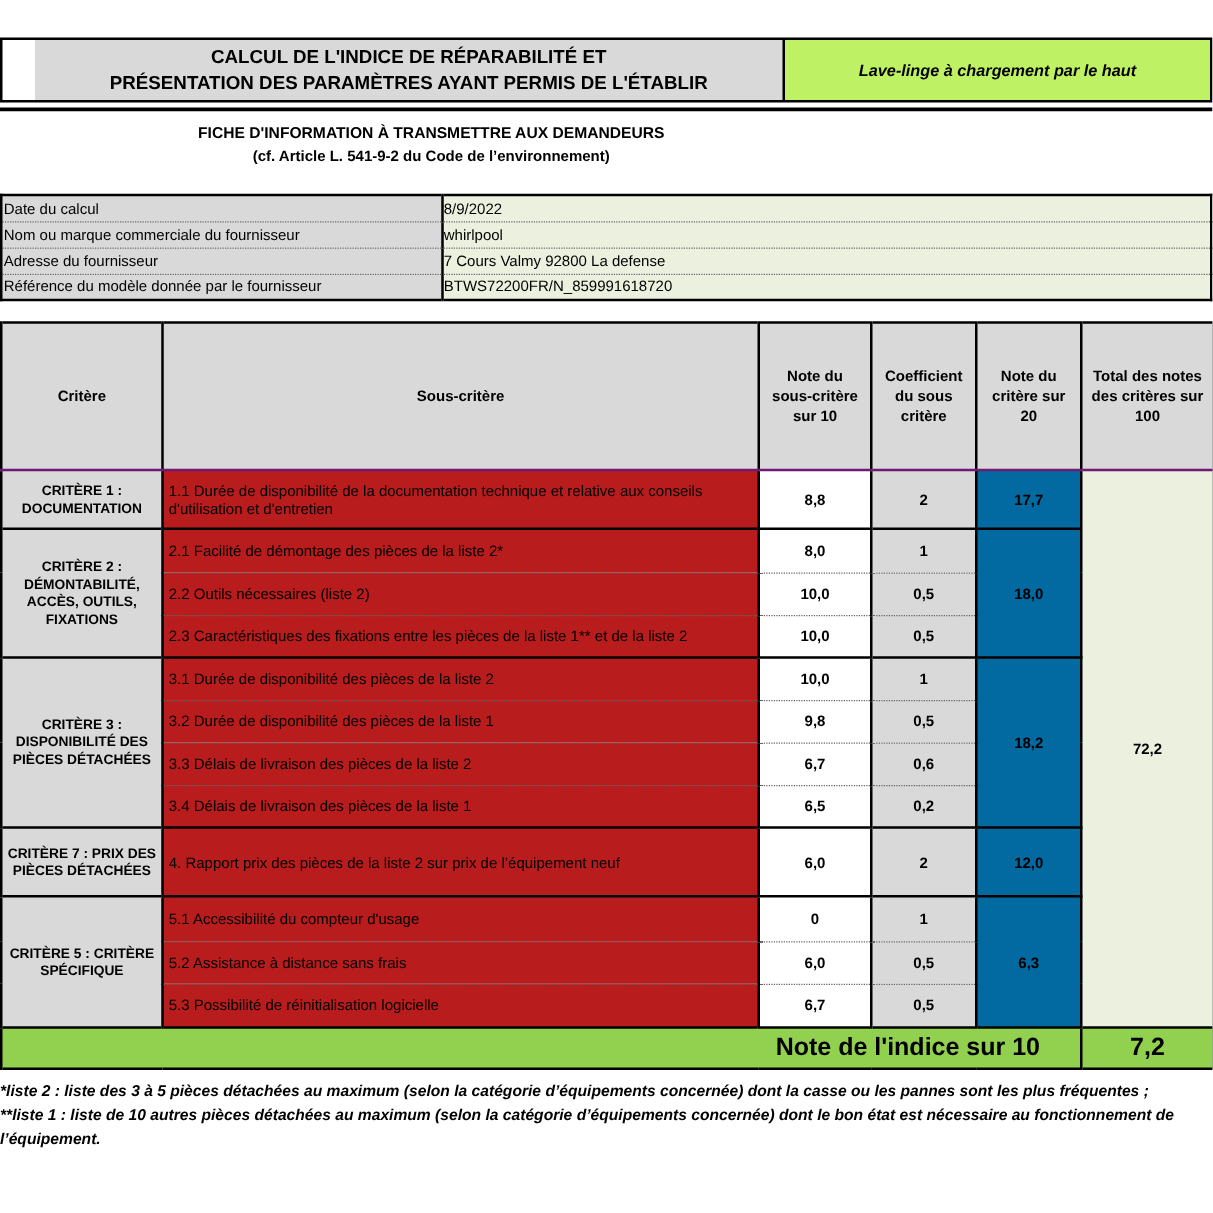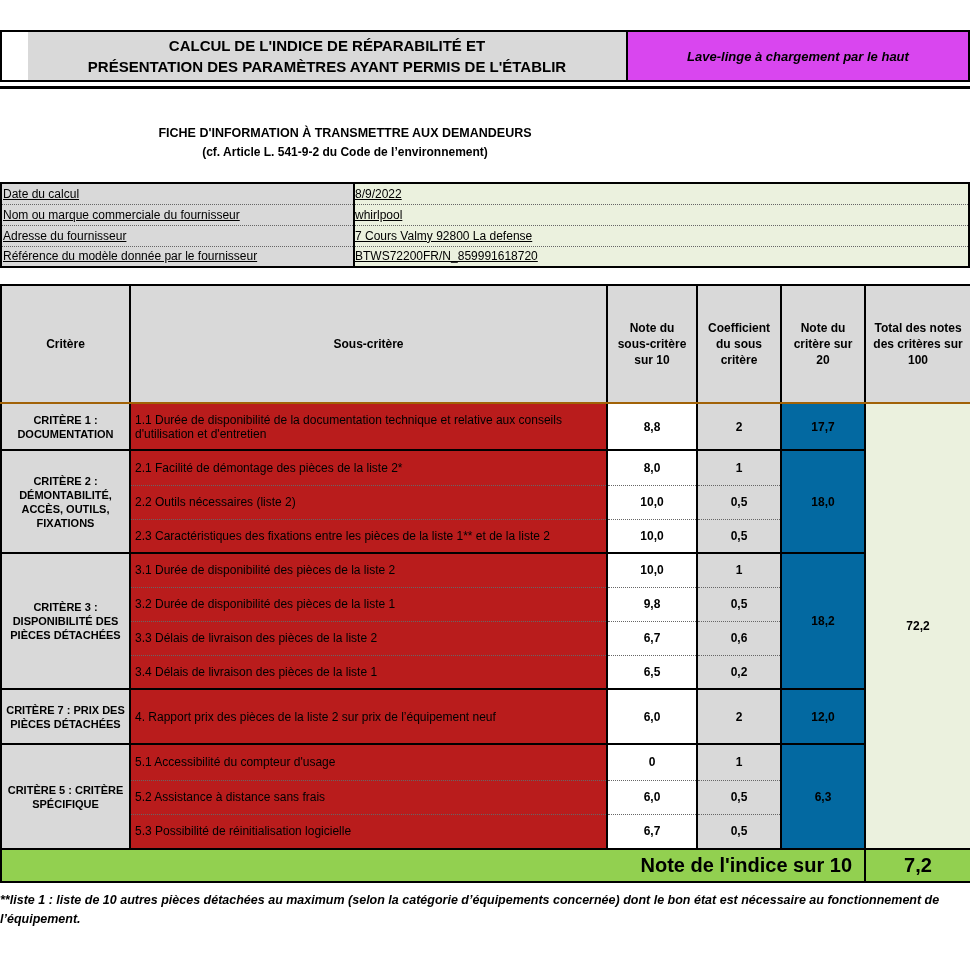--- a/index.html
+++ b/index.html
@@ -13,55 +13,55 @@
   .title-row {
     margin-top:30px; display:flex; border:2px solid #000; width:970px;padding-left:26px;
   }
   .title-box {
     width:600px; background:#d9d9d9; border-right:2px solid #000;
     text-align:center; padding:3px 6px;
   }
   .title-box div { font-weight:bold; font-size:15px; line-height:21px; }
   .category-box {
     flex:1; display:flex; align-items:center; justify-content:center;
-    background:#d946ef; font-weight:bold; font-style:italic; font-size:13px;
+    background:#bef264; font-weight:bold; font-style:italic; font-size:13px;
   }
   .title-rule { margin-top:4px; height:3px; background:#000; width:970px; }
 
   
-  .subtitle { margin-top:35px; width:690px; text-align:center; }
+  .subtitle { margin-top:8px; width:690px; text-align:center; }
   .subtitle .l1 { font-weight:bold; font-size:12.5px; line-height:19px; }
   .subtitle .l2 { font-weight:bold; font-size:12px; line-height:19px; }
 
   
   table { border-collapse:collapse; }
-  .info-table { margin-top:20px; width:970px; table-layout:fixed; border:2px solid #000;text-decoration:underline; }
+  .info-table { margin-top:20px; width:970px; table-layout:fixed; border:2px solid #000; }
   .info-table td { font-size:12px; height:21px; vertical-align:middle; }
   .info-table .info-label { width:353px; background:#d9d9d9; padding-left:1px; border-right:2px solid #000; }
   .info-table .info-value { background:#ebf1de; text-align:left; }
   .info-table tr + tr td { border-top:1px dotted #666; }
 
   
   .criteria-table { margin-top:16px; width:970px; table-layout:fixed; border:2px solid #000; }
   .criteria-table th, .criteria-table td { border-left:2px solid #000; border-right:2px solid #000; vertical-align:middle; }
   .criteria-table th {
     background:#d9d9d9; font-weight:bold; font-size:12px; line-height:16px;
-    height:118px; text-align:center; padding:0 5px; border-bottom:2px solid #a16207;
+    height:118px; text-align:center; padding:0 5px; border-bottom:2px solid #701a75;
   }
   .cell-crit  { background:#d9d9d9; font-weight:bold; font-size:11px; line-height:14px; text-align:center; padding:0 1px; }
   .cell-sub   { background:#b91c1c; font-size:12px; line-height:14px; text-align:left; padding:1px 4px; }
   .cell-note  { background:#ffffff; font-weight:bold; font-size:12px; text-align:center; }
   .cell-coef  { background:#d9d9d9; font-weight:bold; font-size:12px; text-align:center; }
   .cell-note20{ background:#0369a1; font-weight:bold; font-size:12px; text-align:center; }
   .cell-total { background:#ebf1de; font-weight:bold; font-size:12px; text-align:center; }
   tr.group-start td { border-top:2px solid #000; }
   td.dotted-top { border-top:1px dotted #666; }
 
   .final-row td { border-top:2px solid #000; background:#92d050; height:33px; }
-  .final-label { text-align:right; font-weight:bold; font-size:20px; padding-right:12px; }
+  .final-label { text-align:right; font-weight:bold; font-size:20px; padding-right:32px; }
   .final-value { text-align:center; font-weight:bold; font-size:20px; }
 
   
   .footnotes { margin-top:8px; width:970px; }
   .footnotes div { font-weight:bold; font-style:italic; font-size:12.5px; line-height:19px; }
 </style>
 </head>
 <body>
 
 <div class="title-row">
@@ -193,14 +193,15 @@
     </tbody>
   <tbody>
     <tr class="final-row">
       <td class="final-label" colspan="5">Note de l'indice sur 10</td>
       <td class="final-value">7,2</td>
     </tr>
   </tbody>
 </table>
 
 <div class="footnotes">
+    <div>*liste 2 : liste des 3 à 5 pièces détachées au maximum (selon la catégorie d’équipements concernée) dont la casse ou les pannes sont les plus fréquentes ;</div>
     <div>**liste 1 : liste de 10 autres pièces détachées au maximum (selon la catégorie d’équipements concernée) dont le bon état est nécessaire au fonctionnement de l’équipement.</div>
   </div>
 
 </body></html>

